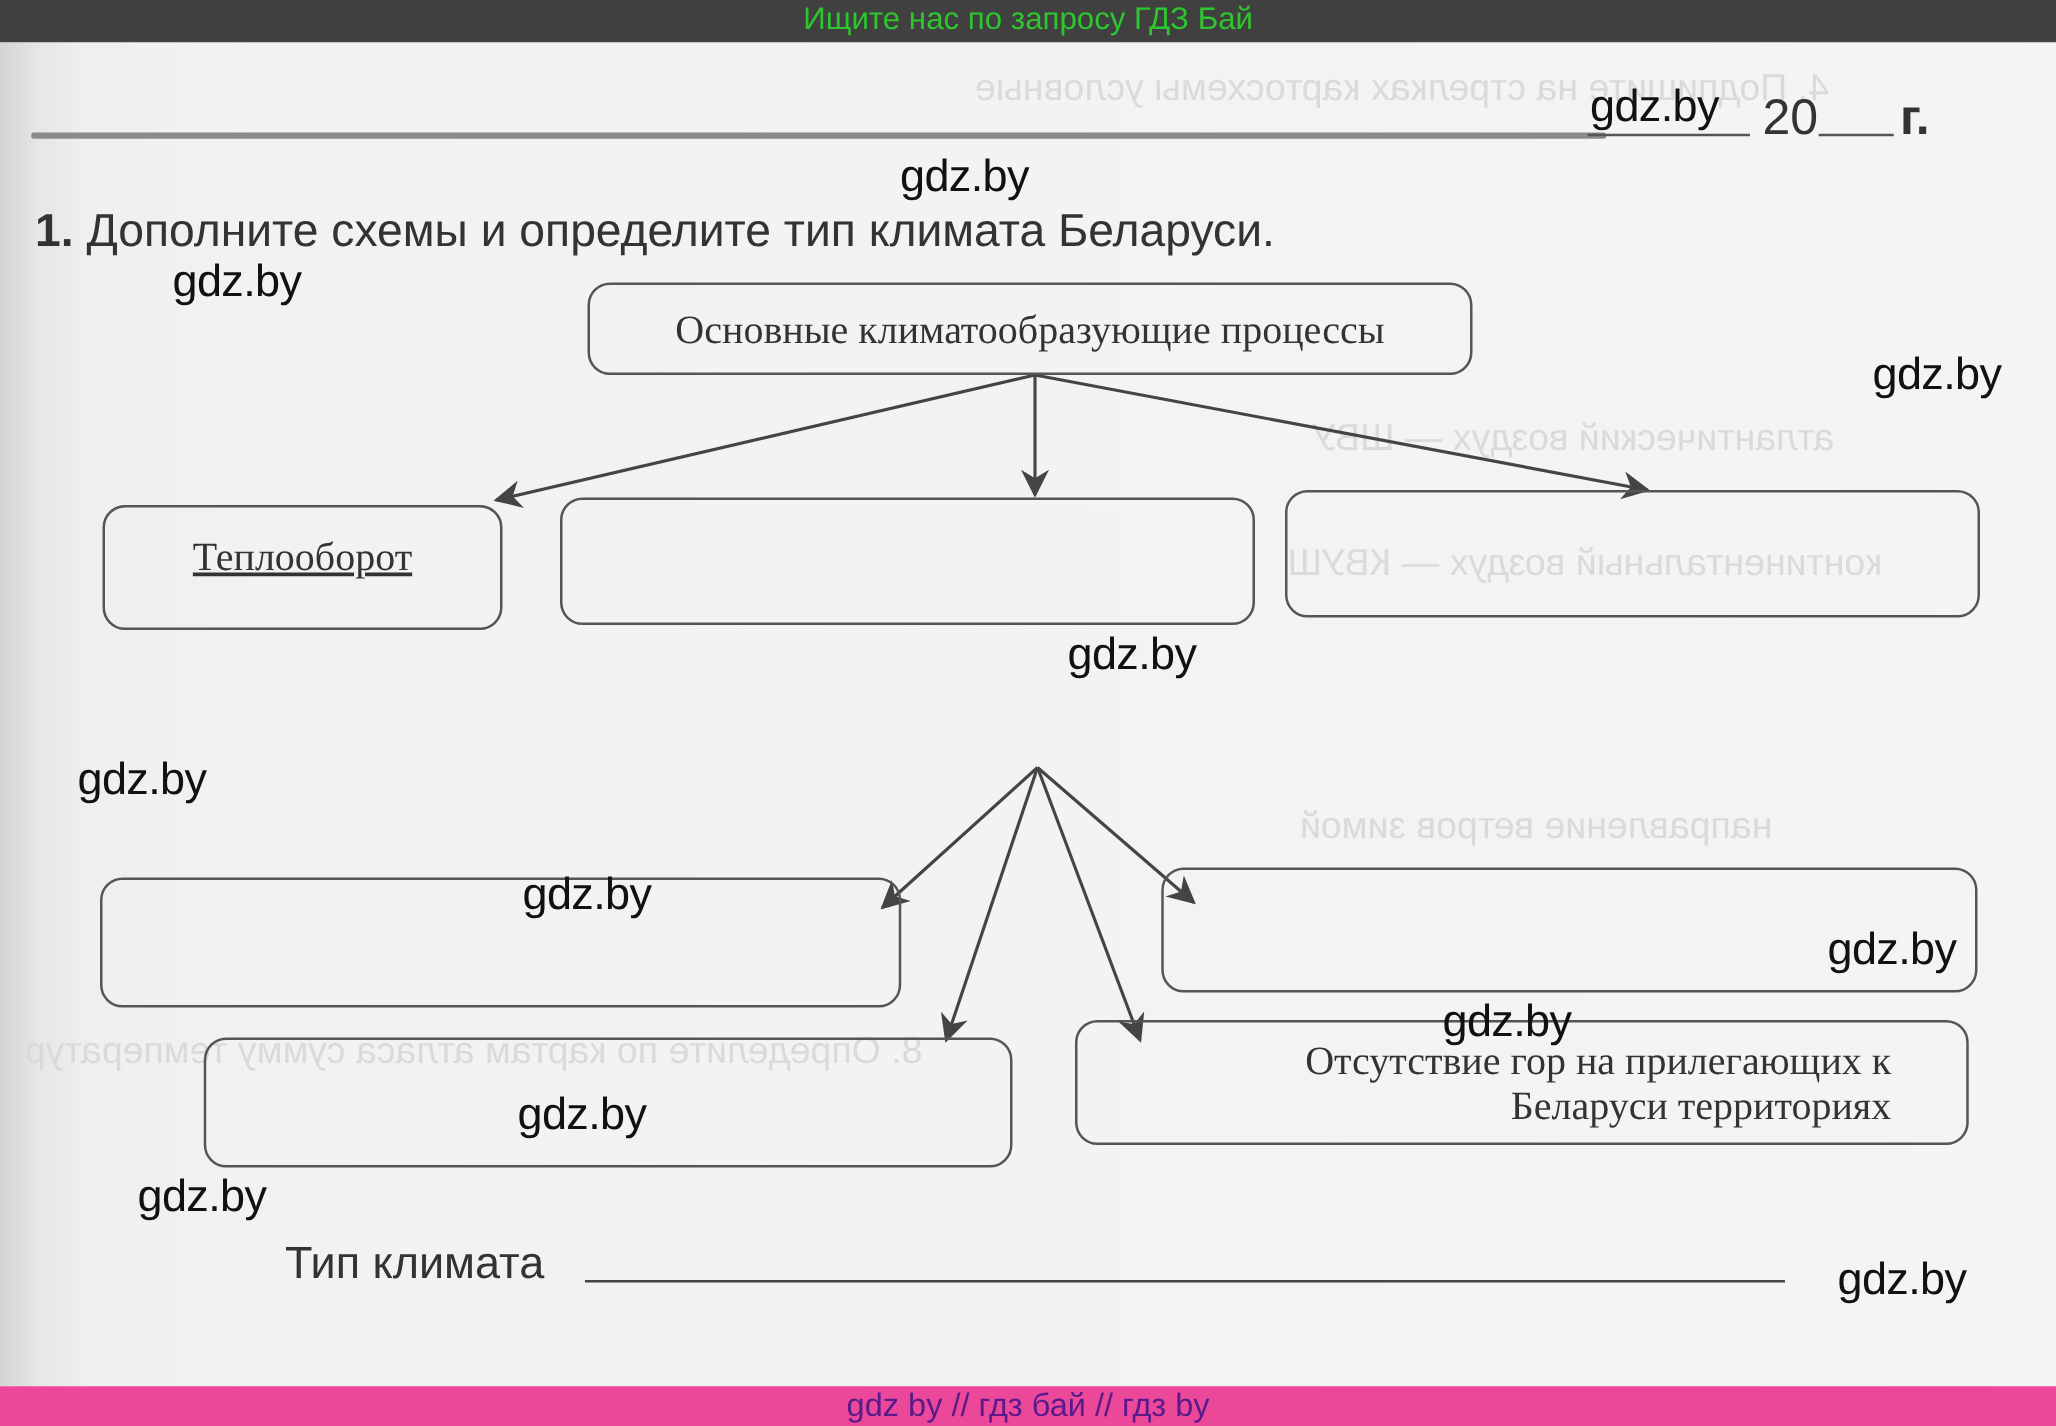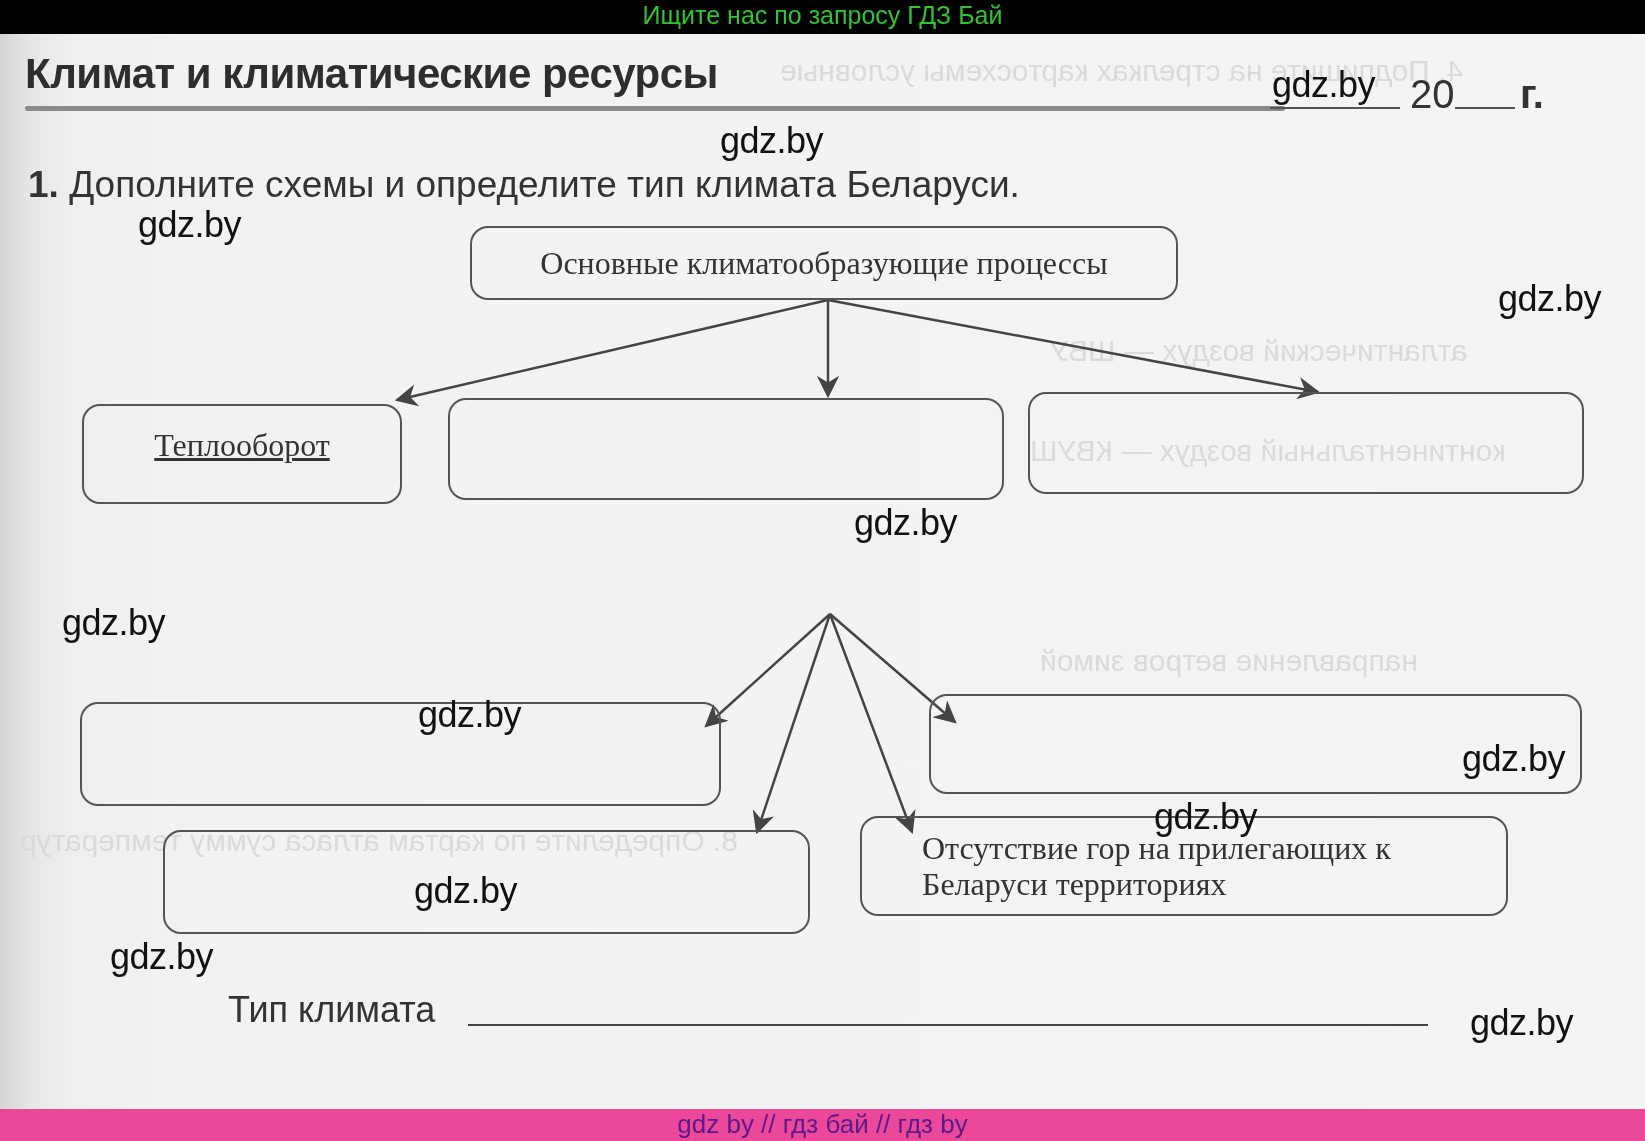--- a/index.html
+++ b/index.html
@@ -3,21 +3,21 @@
 <meta charset="utf-8">
 <style>
   html, body { margin: 0; padding: 0; }
   body {
     width: 1645px; height: 1141px; position: relative; overflow: hidden;
     background: #ffffff;
     font-family: "Liberation Sans", sans-serif;
   }
   .top-banner {
     position: absolute; left: 0; top: 0; width: 1645px; height: 34px;
-    background: #000000; text-align: center;
+    background: #404040; text-align: center;
     color: #2ec52e; font-size: 25px; line-height: 30px;
     font-family: "Liberation Sans", sans-serif;
   }
   .page {
     position: absolute; left: 0; top: 34px; width: 1645px; height: 1075px;
     background: linear-gradient(to right, #d4d4d4 0px, #e6e6e6 30px, #efefef 70px, #f2f2f2 200px, #f4f4f4 100%);
     overflow: hidden;
   }
   .bottom-banner {
     position: absolute; left: 0; top: 1109px; width: 1645px; height: 32px;
@@ -49,21 +49,21 @@
   .date-g {
     position: absolute; left: 1520px; top: 38px; font-size: 40px; font-weight: bold; color: #333;
   }
   .task {
     position: absolute; left: 28px; top: 130px; font-size: 37px; color: #333;
   }
   .task b { font-weight: bold; }
   .box {
     position: absolute; border: 2.5px solid #555; border-radius: 18px;
     background: transparent; display: flex; align-items: center; justify-content: center;
-    text-align: left; color: #333;
+    text-align: right; color: #333;
     font-family: "Liberation Serif", serif; font-size: 32px; line-height: 36px;
     box-sizing: border-box;
   }
   .wm {
     position: absolute; font-size: 36px; color: #111;
     font-family: "Liberation Sans", sans-serif; letter-spacing: -0.5px;
   }
   .type-label {
     position: absolute; left: 228px; top: 955px; font-size: 36px; color: #333;
     font-family: Liberation Sans, sans-serif;
@@ -79,21 +79,20 @@
 <div class="top-banner">Ищите нас по запросу ГДЗ Бай</div>
 
 <div class="page">
 
   <div class="ghost" style="left:780px;top:20px;">4. Подпишите на стрелках картосхемы условные</div>
   <div class="ghost" style="left:1050px;top:300px;">атлантический воздух — ШВУ</div>
   <div class="ghost" style="left:1030px;top:400px;">континентальный воздух — КВУШ</div>
   <div class="ghost" style="left:1040px;top:610px;">направление ветров зимой</div>
   <div class="ghost" style="left:20px;top:790px;">8. Определите по картам атласа сумму температур</div>
 
-  <div class="title">Климат и климатические ресурсы</div>
   <div class="title-rule"></div>
   <div class="date-line"></div>
   <div class="date-year">20</div>
   <div class="date-line2"></div>
   <div class="date-g">г.</div>
 
   <div class="task">
     <b>1.</b>
     <span>Дополните схемы и определите тип климата Беларуси.</span>
   </div>
@@ -116,21 +115,21 @@
   </svg>
 
   <div class="box" style="left:470px;top:192px;width:708px;height:74px;">Основные климатообразующие процессы</div>
   <div class="box" style="left:82px;top:370px;width:320px;height:100px;padding-bottom:18px;text-decoration:underline;">Теплооборот</div>
   <div class="box" style="left:448px;top:364px;width:556px;height:102px;"></div>
   <div class="box" style="left:1028px;top:358px;width:556px;height:102px;"></div>
 
   <div class="box" style="left:80px;top:668px;width:641px;height:104px;"></div>
   <div class="box" style="left:929px;top:660px;width:653px;height:100px;"></div>
   <div class="box" style="left:163px;top:796px;width:647px;height:104px;"></div>
-  <div class="box" style="left:860px;top:782px;width:648px;height:100px;padding:0 60px;">Отсутствие гор на прилегающих к Беларуси территориях</div>
+  <div class="box" style="left:860px;top:782px;width:715px;height:100px;padding:0 60px;">Отсутствие гор на прилегающих к Беларуси территориях</div>
 
   <div class="type-label">Тип климата</div>
   <div class="type-line"></div>
 
   <div class="wm" style="left:1272px;top:30px;">gdz.by</div>
   <div class="wm" style="left:720px;top:86px;">gdz.by</div>
   <div class="wm" style="left:138px;top:170px;">gdz.by</div>
   <div class="wm" style="left:1498px;top:244px;">gdz.by</div>
   <div class="wm" style="left:854px;top:468px;">gdz.by</div>
   <div class="wm" style="left:62px;top:568px;">gdz.by</div>

